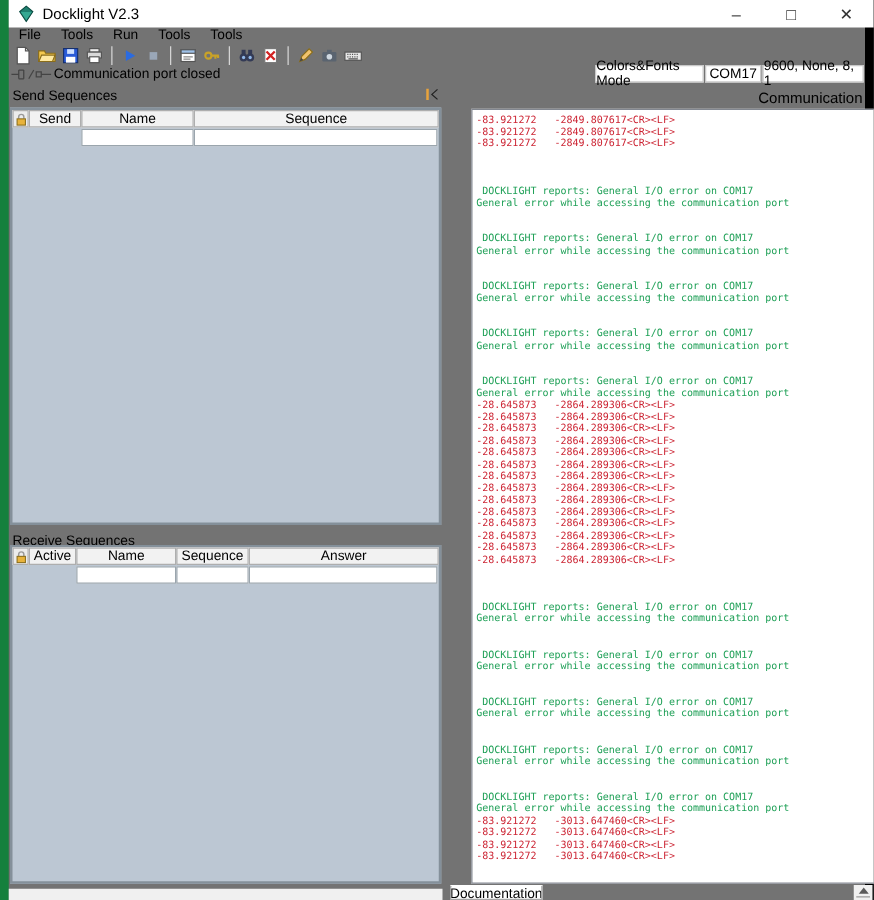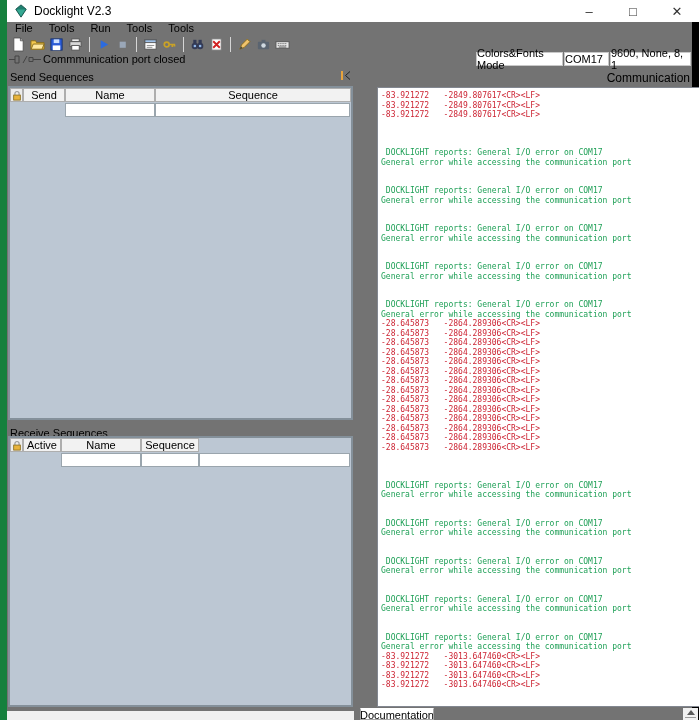--- a/index.html
+++ b/index.html
@@ -24,21 +24,21 @@
   
   .toolbar{position:absolute;left:2px;top:36px;width:690px;height:17px;display:flex;align-items:center}
   .tb-icon{width:17px;height:16px;margin:0 1px;display:flex;align-items:center;justify-content:center}
   .tb-sep{width:1px;height:15px;background:#d5d5d5;margin:0 4px}
 
   
   .statusrow{position:absolute;left:0;top:52px;width:692px;height:15px}
   .port-status{position:absolute;left:36px;top:1px}
   .conn-icon{position:absolute;left:2px;top:2px}
   .stat-box{position:absolute;top:0;height:14px;border:1px solid #c8c8c8;box-sizing:border-box;
-            display:flex;align-items:center;background:#fff}
+            display:flex;align-items:center;justify-content:center;background:#fff}
 
   
   .panel-label{position:absolute;left:3px;font-size:11px}
   .collapse-btn{position:absolute;left:331px;top:69px;width:16px;height:13px;
                 display:flex;align-items:center;justify-content:center}
   .seq-table{position:absolute;left:1px;width:345px;background:#bcc7d3;
              border:2px solid #84909a;box-sizing:border-box}
   .tbl-header{display:flex;height:14px;background:#bcc7d3}
   .hcell{background:#f2f2f2;border:1px solid #aeaeae;box-sizing:border-box;height:14px;
          display:flex;align-items:center;justify-content:center;font-size:11px}
@@ -197,21 +197,21 @@
   </div>
 
   <div class="statusrow">
     <span class="conn-icon">
       <svg width="32" height="11" viewBox="0 0 32 11">
         <path d="M0 5.5h6M6 2v7M6 2h4M6 9h4M10 2v7" fill="none" stroke="#444"></path>
         <path d="M14 9l4-7" stroke="#444" fill="none"></path>
         <path d="M20 3.5h4v4h-4zM24 5.5h8" fill="none" stroke="#444"></path>
       </svg>
     </span>
-    <span class="port-status">Commmunication port closed</span>
+    <span class="port-status">Communication port closed</span>
     <div class="stat-box" style="left:469px;width:87px">
       <span>Colors&amp;Fonts Mode</span>
     </div>
     <div class="stat-box" style="left:557px;width:45px">
       <span>COM17</span>
     </div>
     <div class="stat-box" style="left:603px;width:81px">
       <span>9600, None, 8, 1</span>
     </div>
   </div>
@@ -248,20 +248,21 @@
     <div class="tbl-header">
       <div class="hcell icon-cell" style="width:13px">
         <svg width="10" height="11" viewBox="0 0 12 13">
             <path d="M3.5 6V4.2a2.5 2.5 0 015 0V6" fill="none" stroke="#9a9a9a" stroke-width="1.4"></path>
             <rect x="2" y="6" width="8" height="6" fill="#e8b33c" stroke="#8a6d1a"></rect>
           </svg>
       </div>
       <div class="hcell" style="width:38px">Active</div>
       <div class="hcell" style="width:80px">Name</div>
       <div class="hcell" style="width:58px">Sequence</div>
+      <div class="hcell" style="flex:1">Answer</div>
     </div>
     <div class="tbl-inputrow">
       <div style="width:51px"></div>
       <div class="input-box" style="width:80px"></div>
       <div class="input-box" style="width:58px"></div>
       <div class="input-box" style="flex:1;margin-right:1px"></div>
     </div>
   </div>
 
   <div class="bottom-strip"></div>

